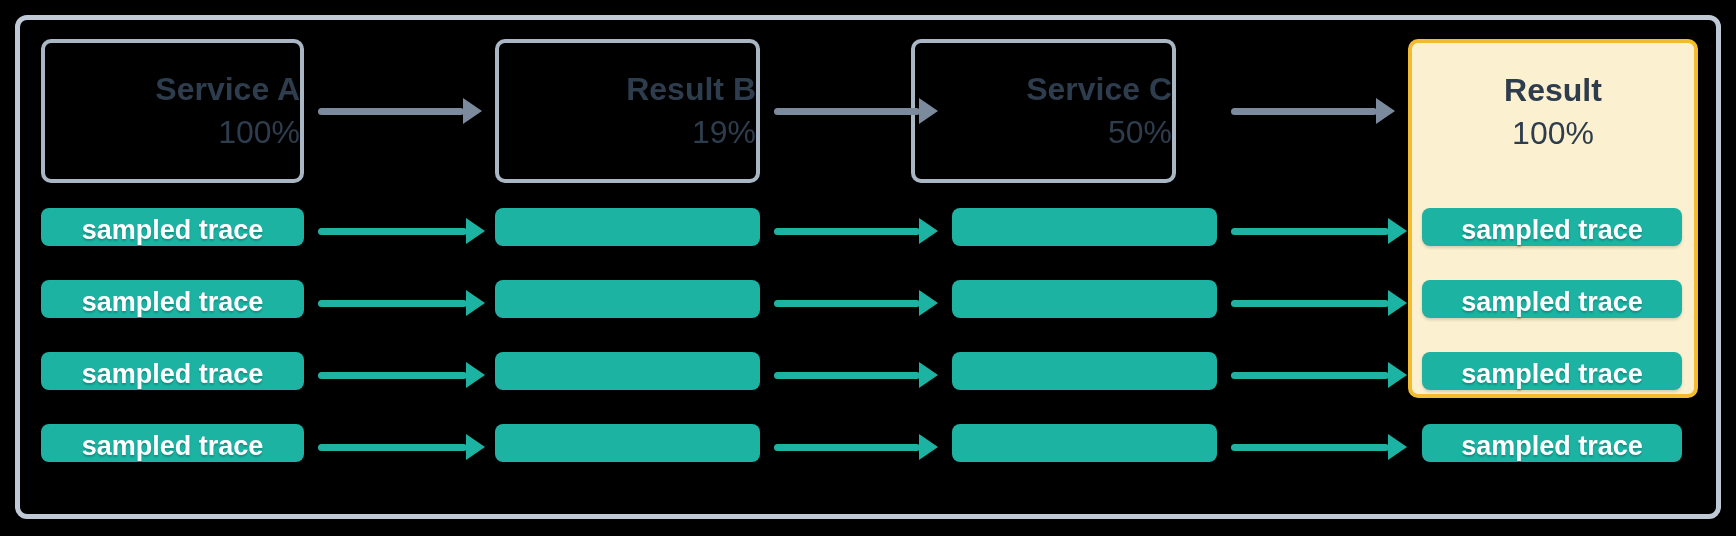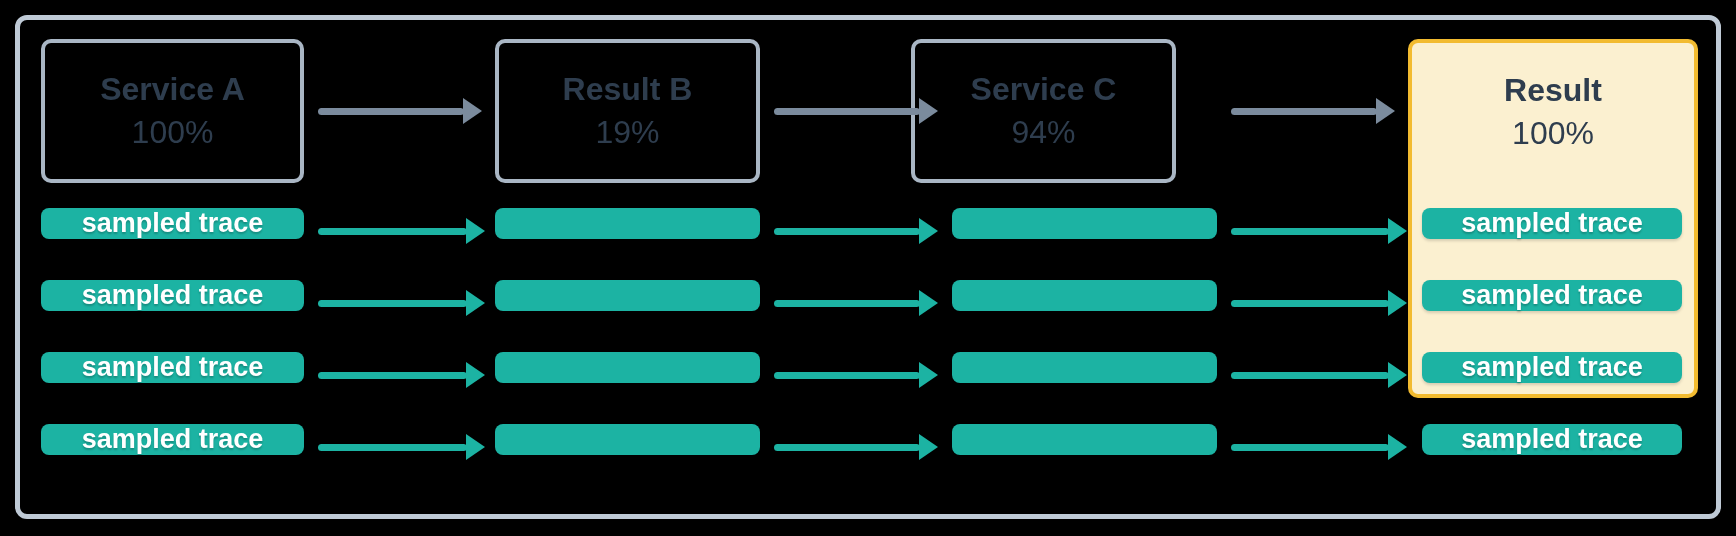--- a/index.html
+++ b/index.html
@@ -7,26 +7,26 @@
     position:relative;width:1736px;height:536px;background:var(--background,#000);
     font-family:"Liberation Sans",sans-serif;overflow:hidden;
   }
   .frame{
     position:absolute;left:15px;top:15px;width:1706px;height:504px;
     border:5px solid var(--frame-border,#bfcad6);border-radius:12px;box-sizing:border-box;
   }
   .sbox{
     position:absolute;top:39px;height:144px;box-sizing:border-box;
     border:4px solid var(--service-border,#a9b6c4);border-radius:10px;
-    display:flex;flex-direction:column;align-items:center;justify-content:center;gap:8px;
+    display:flex;flex-direction:column;align-items:flex-end;justify-content:center;gap:8px;
   }
   .sname{font-size:32px;font-weight:bold;color:var(--service-text,#2e3d4e);line-height:1.1;}
   .srate{font-size:32px;font-weight:normal;color:var(--service-text,#2e3d4e);line-height:1.1;}
   .bar{
-    position:absolute;height:31px;background:var(--teal,#1cb3a3);border-radius:8px;
+    position:absolute;height:38px;background:var(--teal,#1cb3a3);border-radius:8px;
     display:flex;align-items:flex-end;justify-content:center;
   }
   .bar span{
     color:var(--trace-text,#fff);font-size:27px;font-weight:bold;
     text-shadow:0 2px 2px rgba(0,0,0,0.22);white-space:nowrap;
   }
   .result-bar{box-shadow:0 2px 3px rgba(0,0,0,0.15);}
   .arrow{position:absolute;display:flex;align-items:center;height:26px;}
   .arrow .shaft{flex:1;height:7px;border-radius:4px;}
   .arrow .head{width:0;height:0;border-top:13px solid transparent;border-bottom:13px solid transparent;margin-left:-1px;}
@@ -53,21 +53,21 @@
   <div class="sbox" style="left:41px;width:263px;">
     <div class="sname">Service A</div>
     <div class="srate">100%</div>
   </div>
   <div class="sbox" style="left:495px;width:265px;">
     <div class="sname">Result B</div>
     <div class="srate">19%</div>
   </div>
   <div class="sbox" style="left:911px;width:265px;">
     <div class="sname">Service C</div>
-    <div class="srate">94%</div>
+    <div class="srate">50%</div>
   </div>
 
   <div class="result">
     <div class="result-header">
       <div class="sname">Result</div>
       <div class="srate">100%</div>
     </div>
   </div>
 
   <div class="arrow gray" style="left:318px;top:98px;width:164px;">

